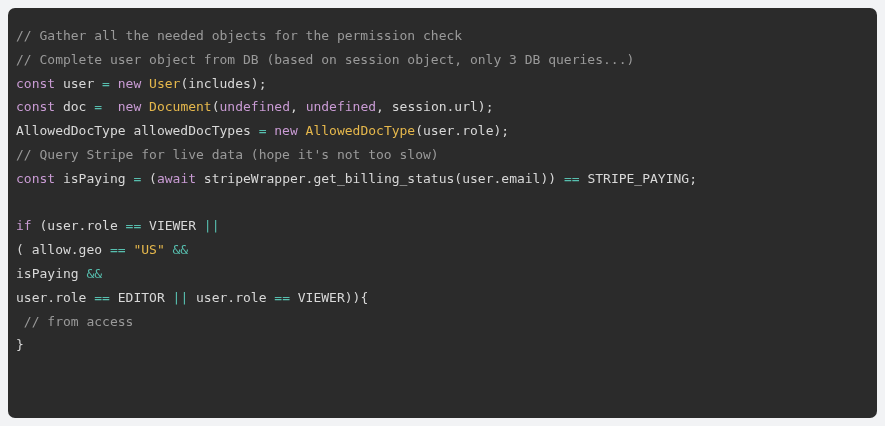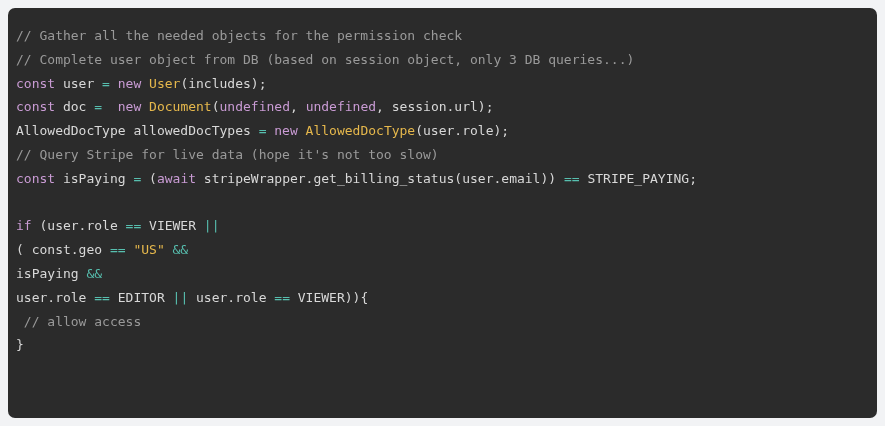--- a/index.html
+++ b/index.html
@@ -49,19 +49,19 @@
 <div id="code-card">
   <pre id="code-block"><span class="ln"><span class="tok c-comment">// Gather all the needed objects for the permission check</span>
 </span><span class="ln"><span class="tok c-comment">// Complete user object from DB (based on session object, only 3 DB queries...)</span>
 </span><span class="ln"><span class="tok c-keyword">const</span><span class="tok c-plain"> user </span><span class="tok c-operator">=</span><span class="tok c-plain"> </span><span class="tok c-keyword">new</span><span class="tok c-plain"> </span><span class="tok c-type">User</span><span class="tok c-plain">(includes);</span>
 </span><span class="ln"><span class="tok c-keyword">const</span><span class="tok c-plain"> doc </span><span class="tok c-operator">=</span><span class="tok c-plain">  </span><span class="tok c-keyword">new</span><span class="tok c-plain"> </span><span class="tok c-type">Document</span><span class="tok c-plain">(</span><span class="tok c-keyword">undefined</span><span class="tok c-plain">, </span><span class="tok c-keyword">undefined</span><span class="tok c-plain">, session.url);</span>
 </span><span class="ln"><span class="tok c-plain">AllowedDocType allowedDocTypes </span><span class="tok c-operator">=</span><span class="tok c-plain"> </span><span class="tok c-keyword">new</span><span class="tok c-plain"> </span><span class="tok c-type">AllowedDocType</span><span class="tok c-plain">(user.role);</span>
 </span><span class="ln"><span class="tok c-comment">// Query Stripe for live data (hope it's not too slow)</span>
 </span><span class="ln"><span class="tok c-keyword">const</span><span class="tok c-plain"> isPaying </span><span class="tok c-operator">=</span><span class="tok c-plain"> (</span><span class="tok c-keyword">await</span><span class="tok c-plain"> stripeWrapper.</span><span class="tok c-function">get_billing_status</span><span class="tok c-plain">(user.email)) </span><span class="tok c-operator">==</span><span class="tok c-plain"> </span><span class="tok c-constant">STRIPE_PAYING</span><span class="tok c-plain">;</span>
 </span><span class="ln">
 </span><span class="ln"><span class="tok c-keyword">if</span><span class="tok c-plain"> (user.role </span><span class="tok c-operator">==</span><span class="tok c-plain"> </span><span class="tok c-constant">VIEWER</span><span class="tok c-plain"> </span><span class="tok c-operator">||</span>
-</span><span class="ln"><span class="tok c-plain">( const.geo </span><span class="tok c-operator">==</span><span class="tok c-plain"> </span><span class="tok c-string">"US"</span><span class="tok c-plain"> </span><span class="tok c-operator">&amp;&amp;</span>
+</span><span class="ln"><span class="tok c-plain">( allow.geo </span><span class="tok c-operator">==</span><span class="tok c-plain"> </span><span class="tok c-string">"US"</span><span class="tok c-plain"> </span><span class="tok c-operator">&amp;&amp;</span>
 </span><span class="ln"><span class="tok c-plain">isPaying </span><span class="tok c-operator">&amp;&amp;</span>
 </span><span class="ln"><span class="tok c-plain">user.role </span><span class="tok c-operator">==</span><span class="tok c-plain"> </span><span class="tok c-constant">EDITOR</span><span class="tok c-plain"> </span><span class="tok c-operator">||</span><span class="tok c-plain"> user.role </span><span class="tok c-operator">==</span><span class="tok c-plain"> </span><span class="tok c-constant">VIEWER</span><span class="tok c-plain">)){</span>
-</span><span class="ln"><span class="tok c-comment"> // allow access</span>
+</span><span class="ln"><span class="tok c-comment"> // from access</span>
 </span><span class="ln"><span class="tok c-plain">}</span>
 </span></pre>
 </div>
 
 </body></html>

